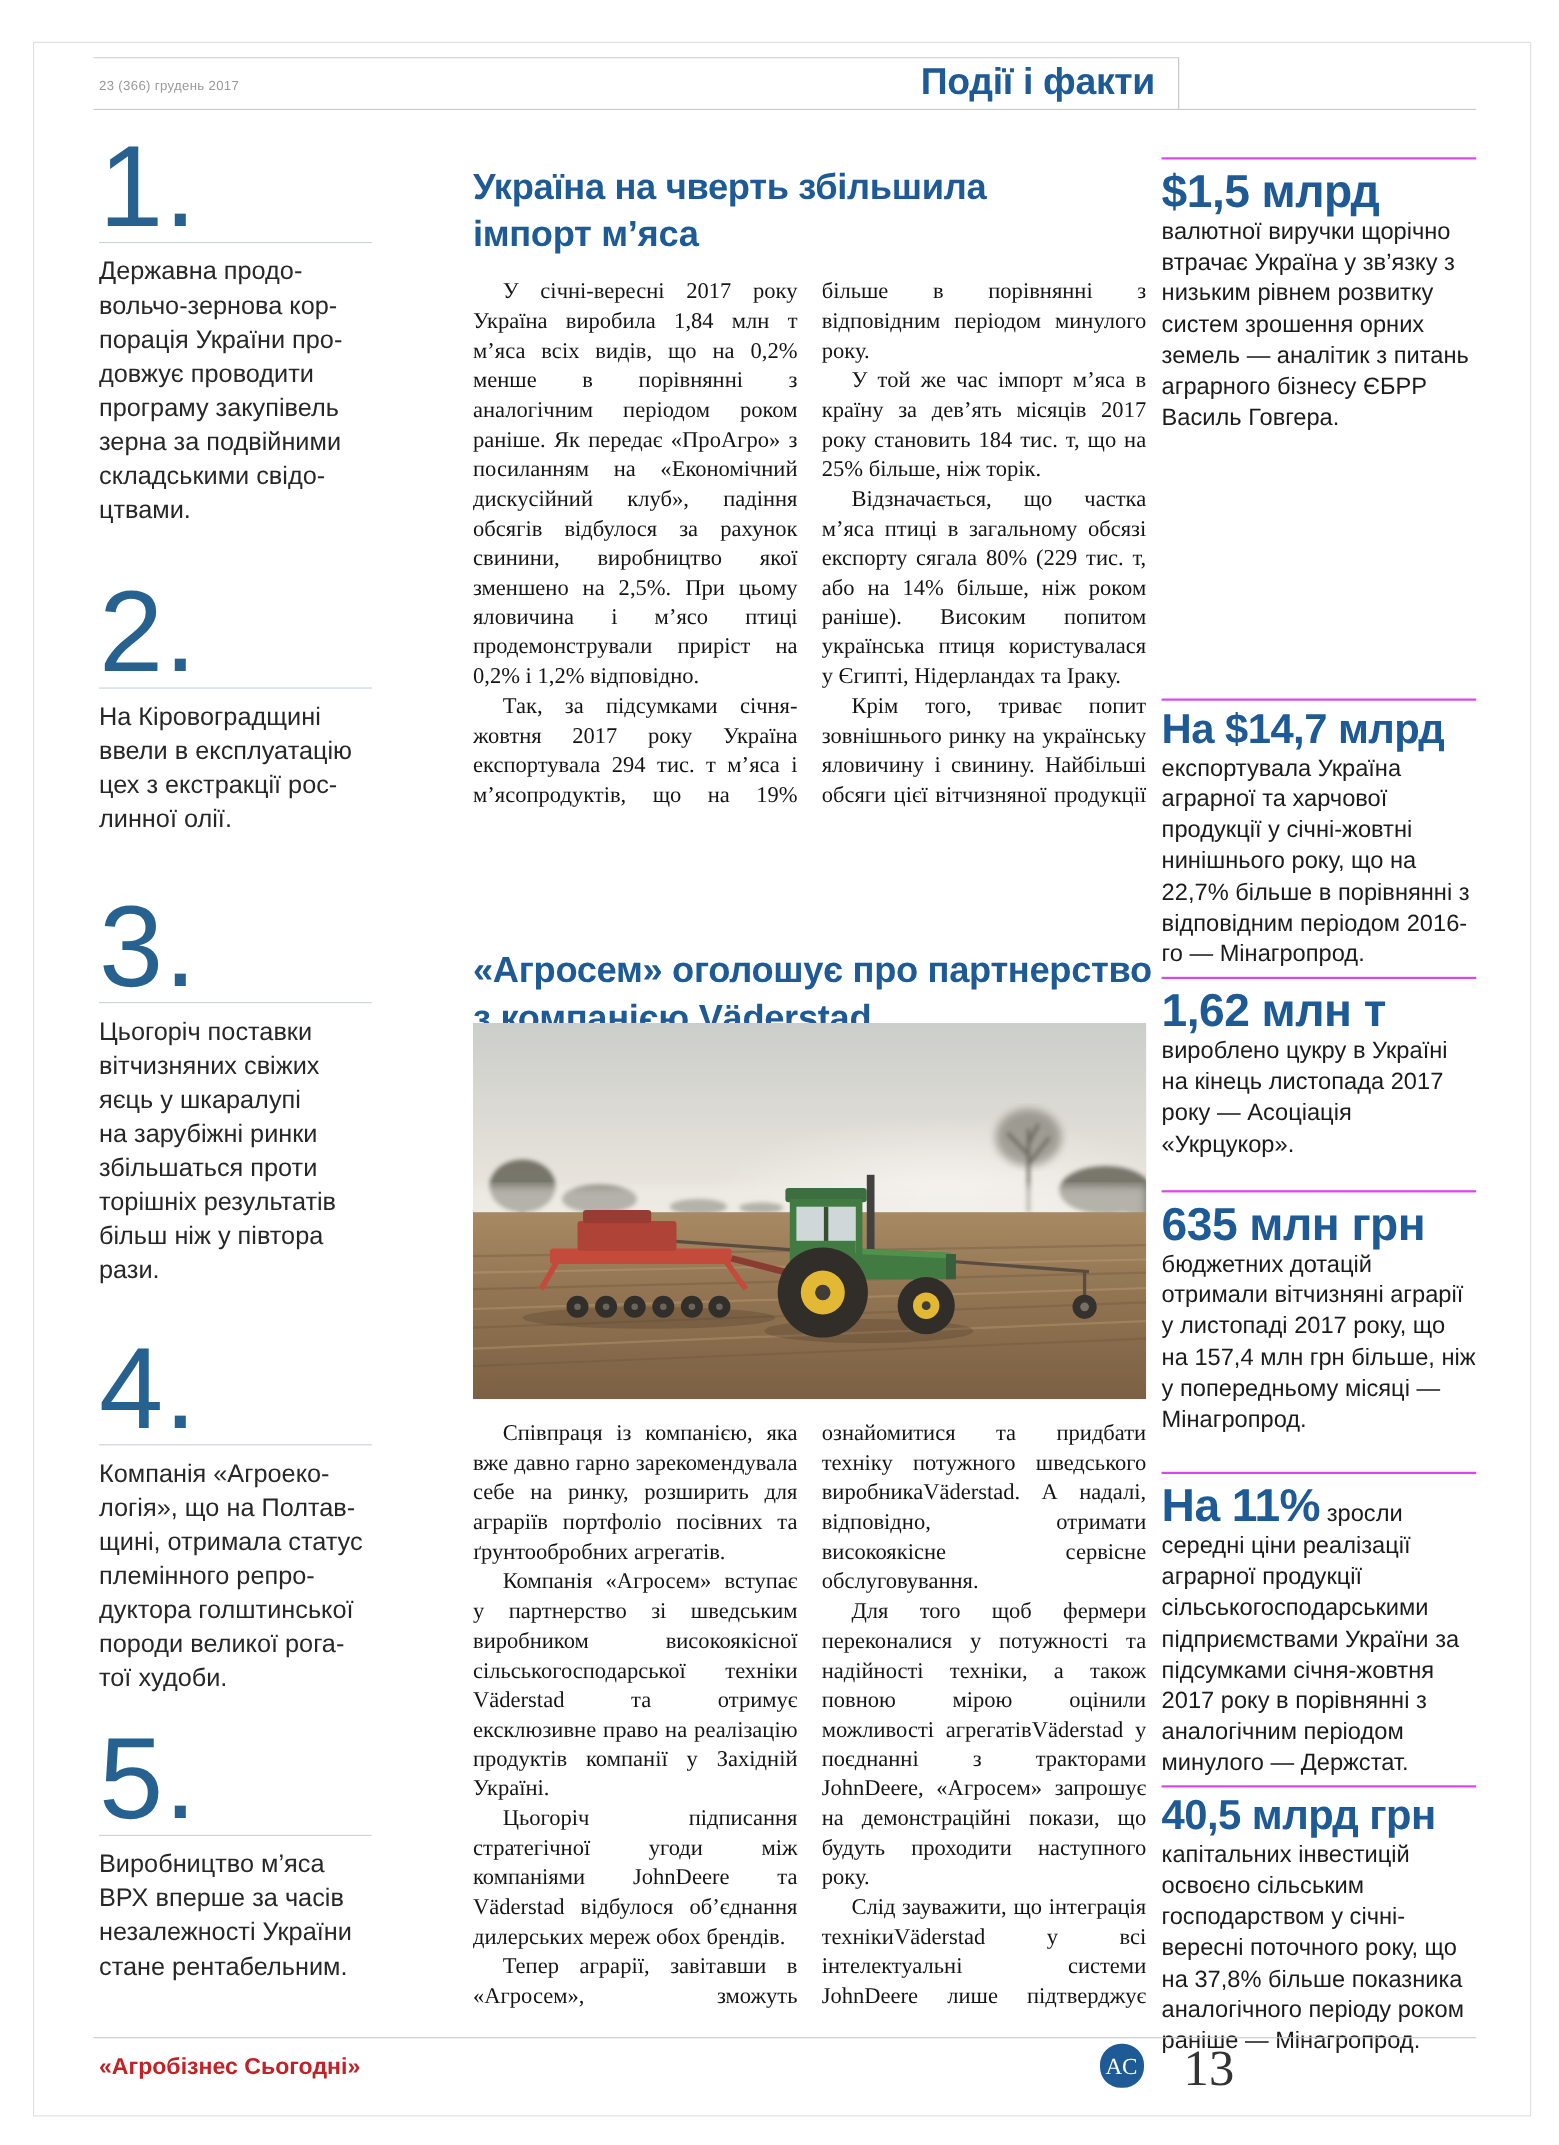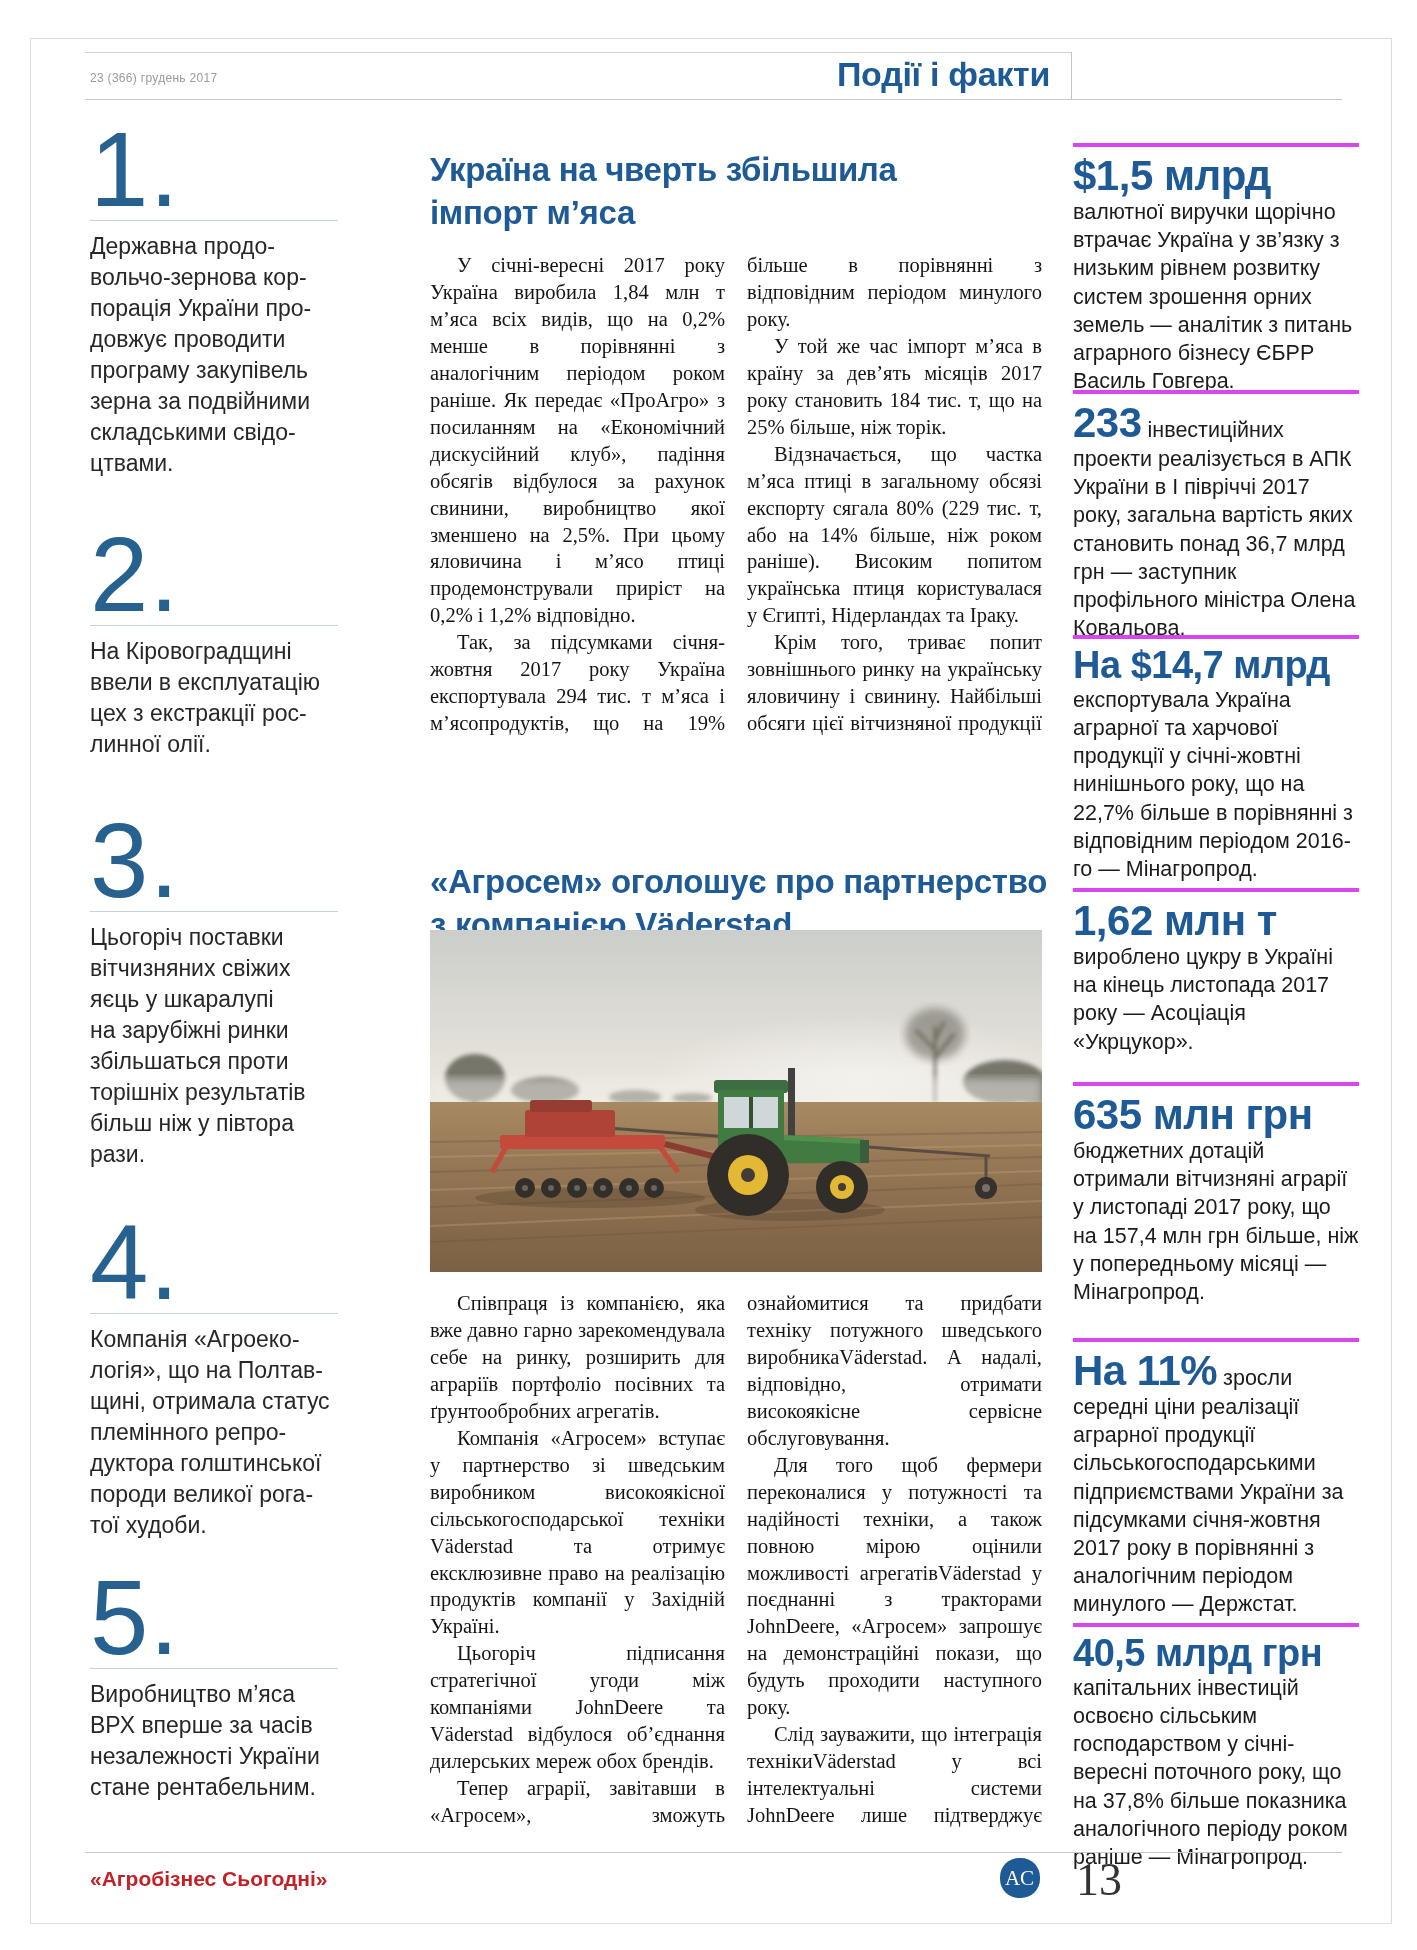--- a/index.html
+++ b/index.html
@@ -53,22 +53,22 @@
     text-align:justify;color:#141414;
   }
   .a1b{top:252px;height:508px;}
   .a2b{top:1290px;height:560px;}
   .article-body p{margin:0;text-indent:27px;}
   
   .photo{position:absolute;left:430px;top:930px;width:612px;height:342px;overflow:hidden;background:#ddd8cf;}
   
   .stat{
     position:absolute;left:1056px;width:286px;
-    border-top:4px solid #d946ef;padding-top:7px;
-    font-size:21.5px;line-height:1.31;color:#1b1b1b;margin-left:17px;
+    border-top:2px solid #d946ef;padding-top:7px;
+    font-size:21.5px;line-height:1.31;color:#1b1b1b;
   }
   .stat-num{font-size:42px;line-height:1.05;font-weight:bold;color:var(--blue);letter-spacing:-.5px;}
   .stat-num.sm{font-size:38px;}
   .st1{top:143px;} .st2{top:390px;} .st3{top:635px;} .st4{top:888px;}
   .st5{top:1082px;} .st6{top:1338px;} .st7{top:1623px;}
   
   .footer-rule{position:absolute;left:85px;top:1852px;width:1257px;height:1px;background:#c9c9c9;}
   .footer-pub{position:absolute;left:90px;top:1867px;font-size:21px;font-weight:bold;color:#c42127;}
   .ac-box{
     position:absolute;left:1000px;top:1858px;width:40px;height:40px;
@@ -270,24 +270,20 @@
     <p>Тепер аграрії, завітавши в «Агросем», зможуть ознайомитися та придбати техніку потужного шведського виробникаVäderstad. А надалі, відповідно, отримати високоякісне сервісне обслуговування.</p>
     <p>Для того щоб фермери переконалися у потужності та надійності техніки, а також повною мірою оцінили можливості агрегатівVäderstad у поєднанні з тракторами JohnDeere, «Агросем» запрошує на демонстраційні покази, що будуть проходити наступного року.</p>
     <p>Слід зауважити, що інтеграція технікиVäderstad у всі інтелектуальні системи JohnDeere лише підтверджує ідеальне поєднання цих двох брендів.</p>
 
   </div>
 
   <div class="stat st1">
     <span class="stat-num">$1,5 млрд</span>
     <span class="stat-text">валютної виручки щорічно втрачає Україна у зв’язку з низьким рівнем розвитку систем зрошення орних земель — аналітик з питань аграрного бізнесу ЄБРР Василь Говгера.</span>
   </div>
-  <div class="stat st2">
-    <span class="stat-num">233</span>
-    <span class="stat-text">інвестиційних проекти реалізується в АПК України в І півріччі 2017 року, загальна вартість яких становить понад 36,7 млрд грн — заступник профільного міністра Олена Ковальова.</span>
-  </div>
   <div class="stat st3">
     <span class="stat-num sm">На $14,7 млрд</span>
     <span class="stat-text">експортувала Україна аграрної та харчової продукції у січні-жовтні нинішнього року, що на 22,7% більше в порівнянні з відповідним періодом 2016-го — Мінагропрод.</span>
   </div>
   <div class="stat st4">
     <span class="stat-num">1,62 млн т</span>
     <span class="stat-text">вироблено цукру в Україні на кінець листопада 2017 року — Асоціація «Укрцукор».</span>
   </div>
   <div class="stat st5">
     <span class="stat-num">635 млн грн</span>

